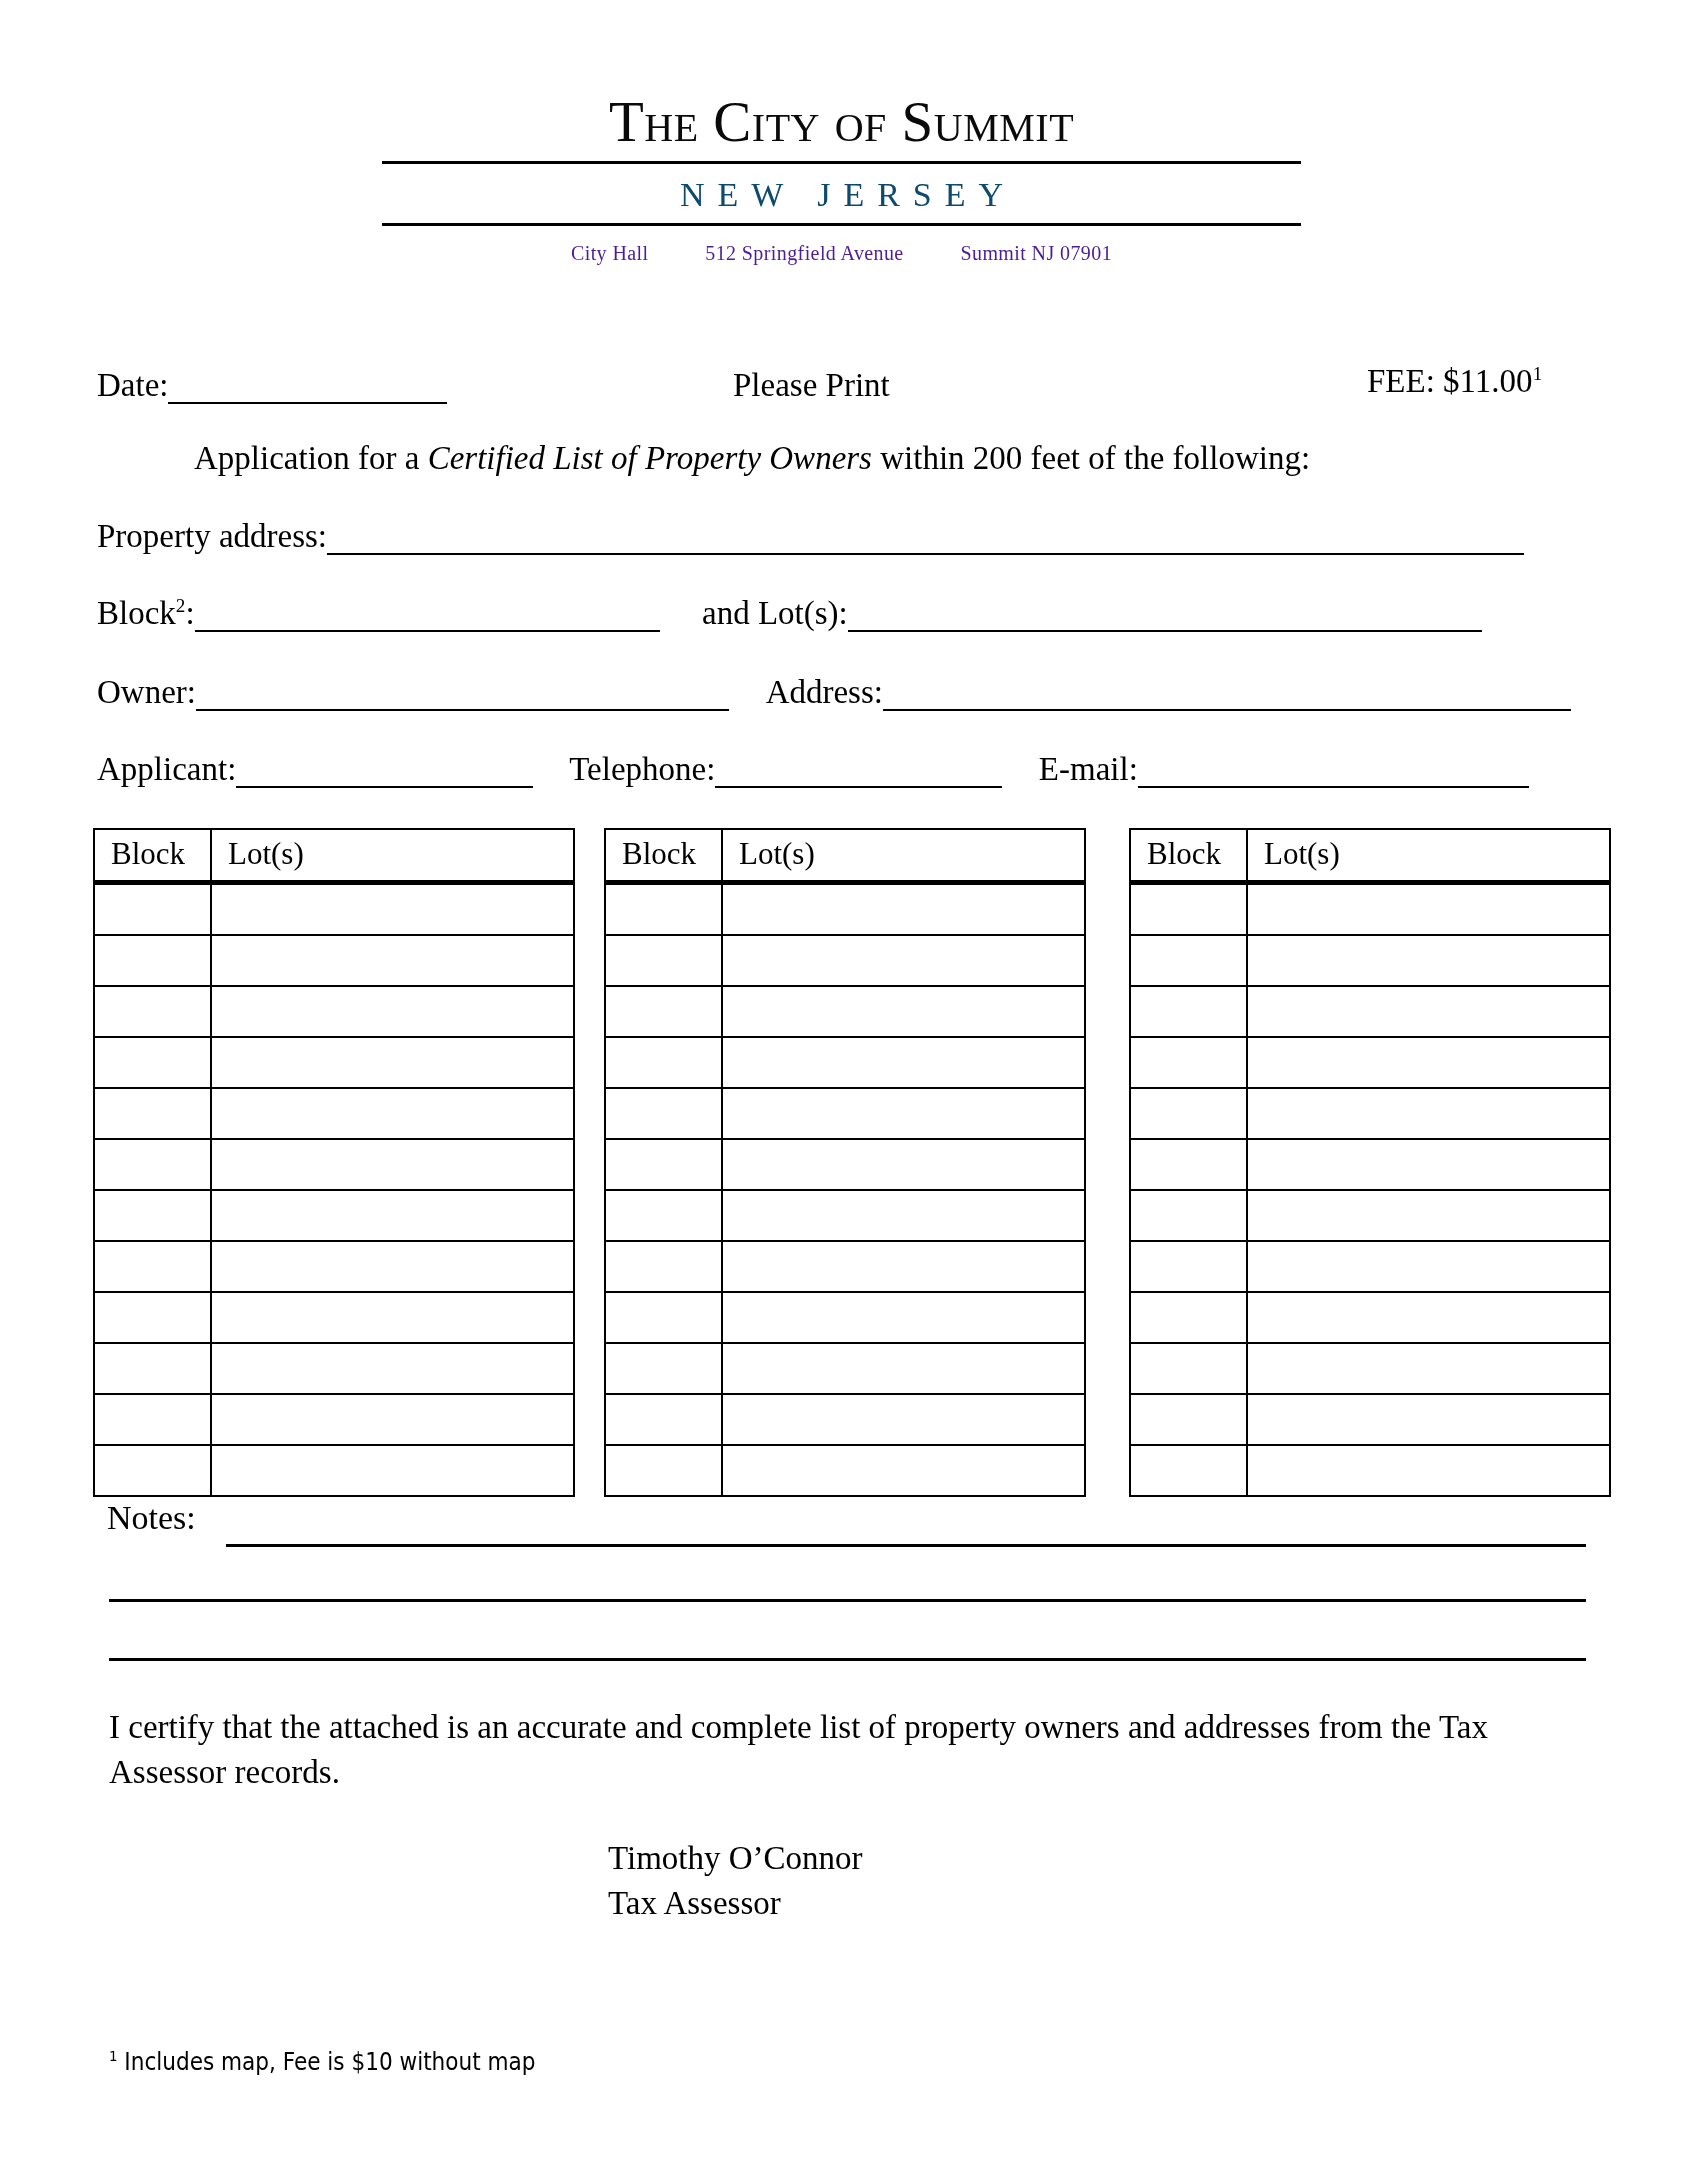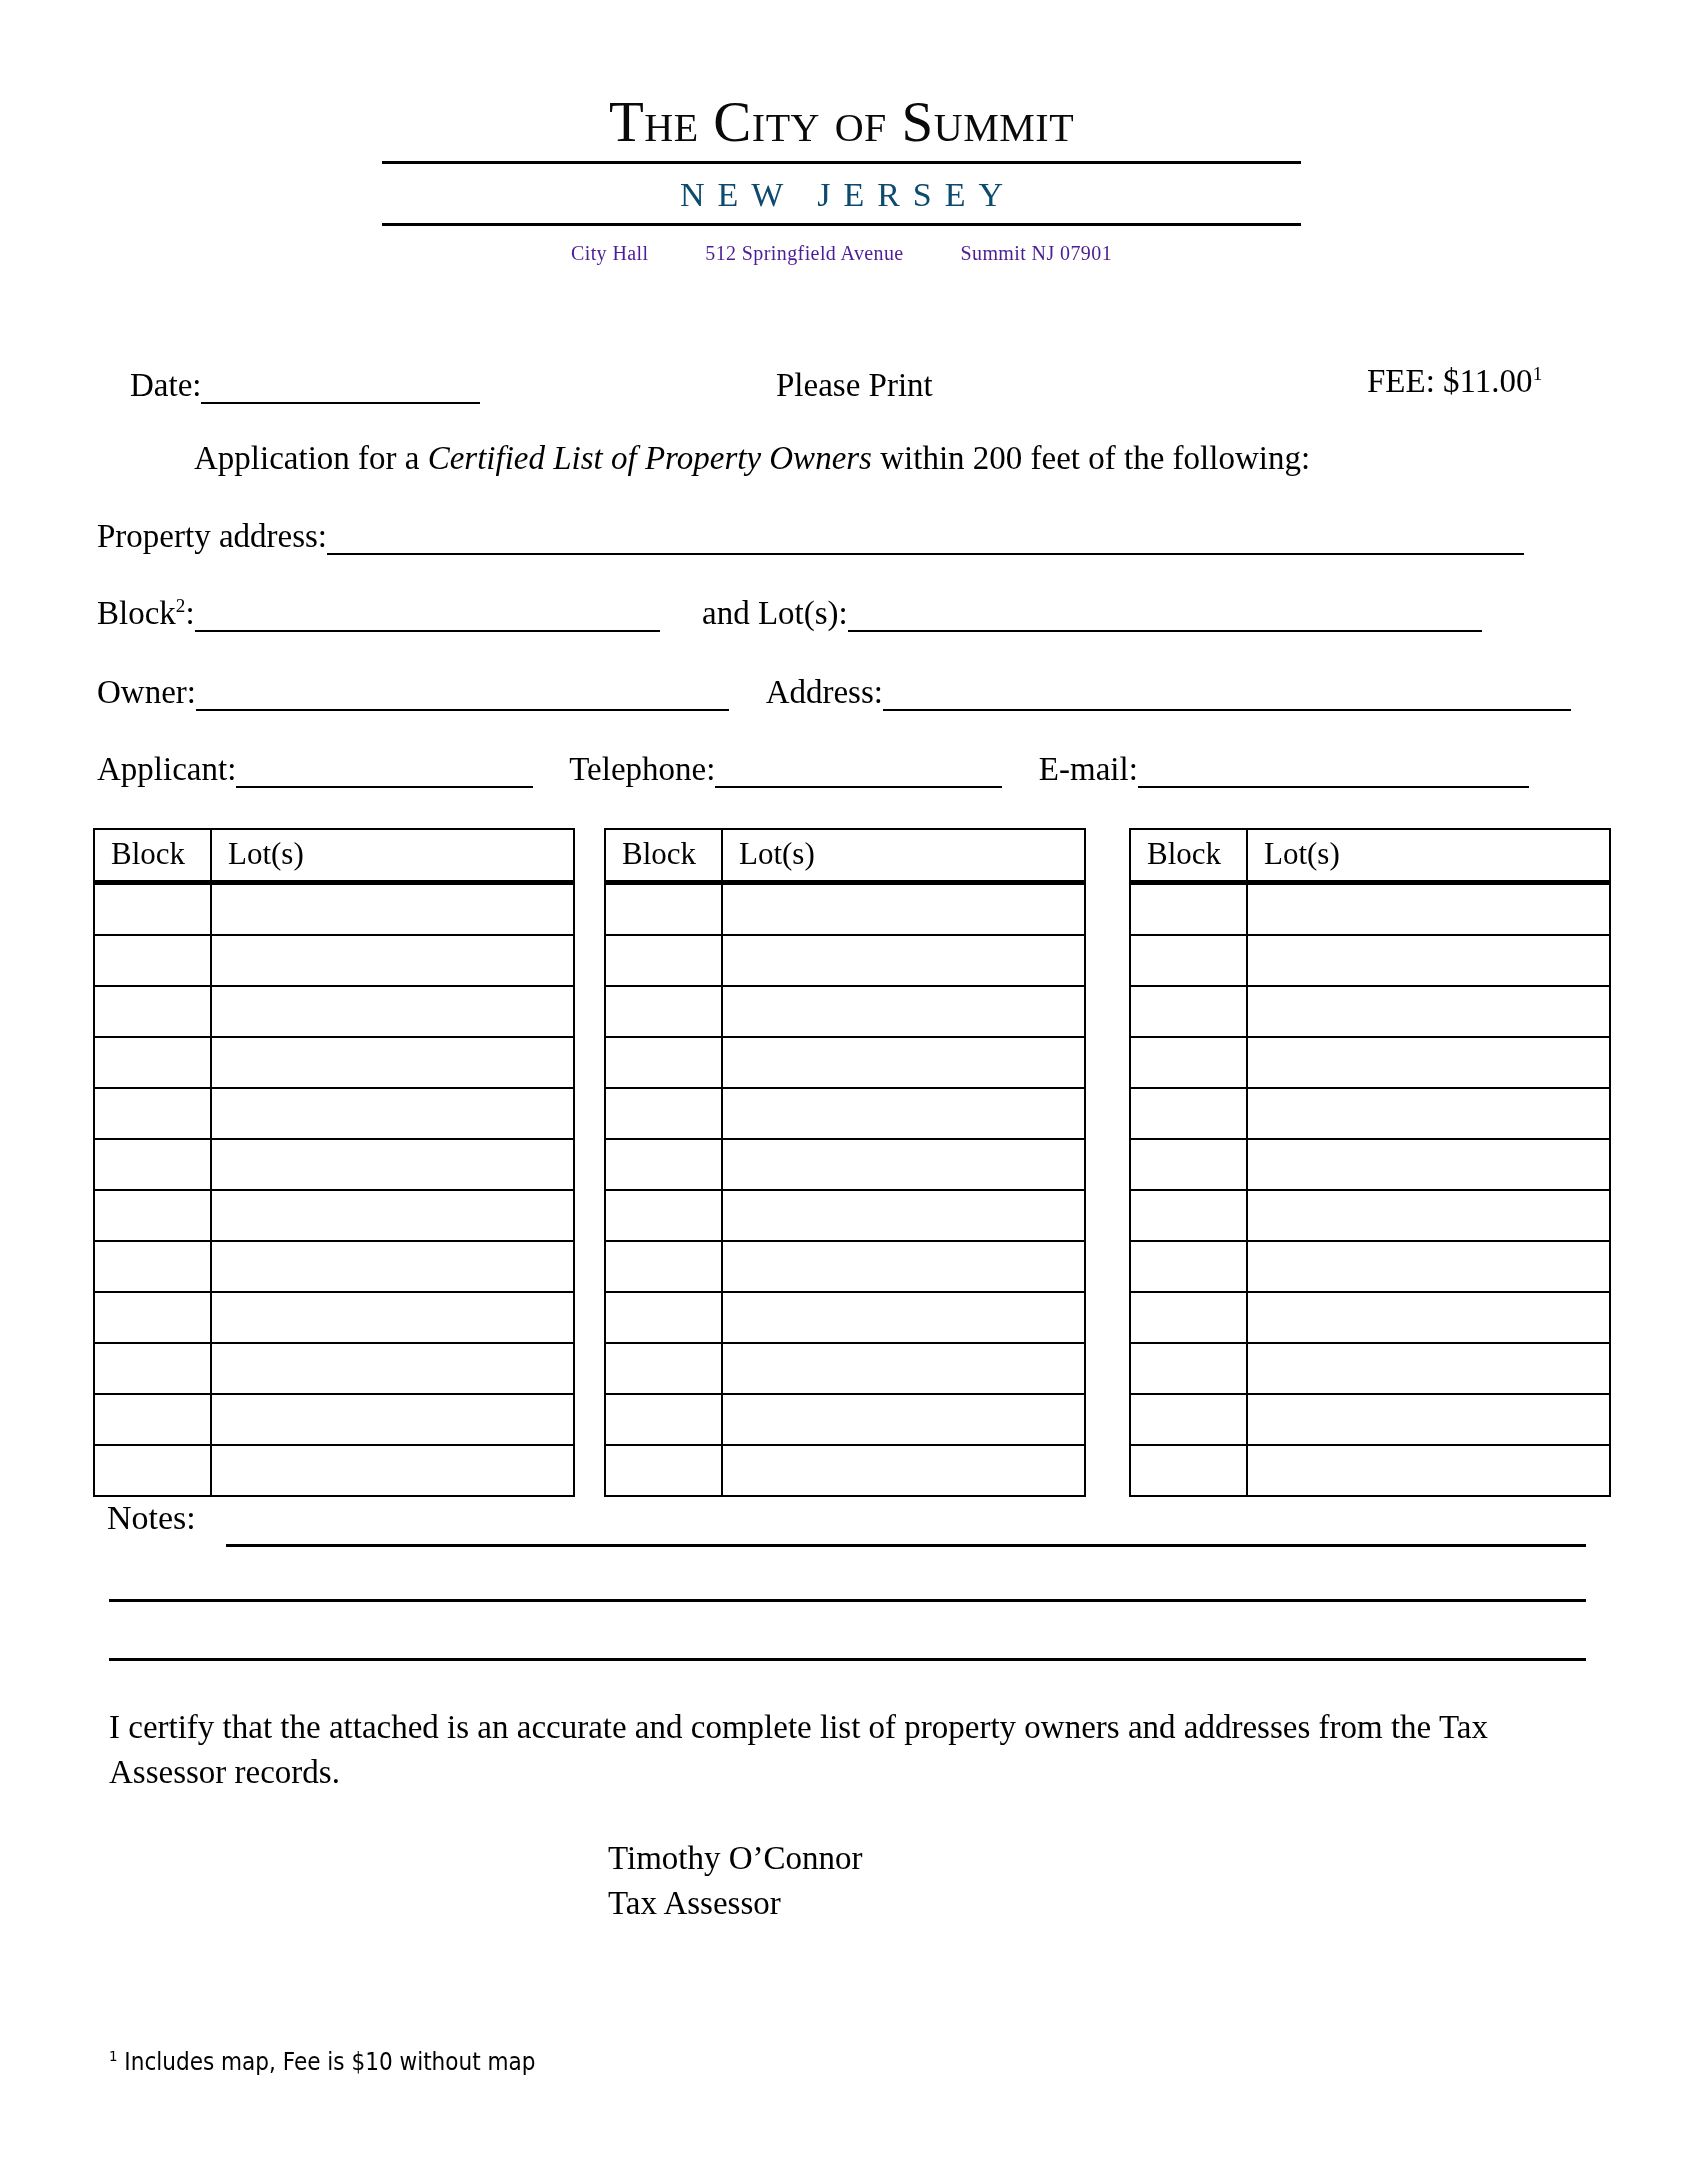--- a/index.html
+++ b/index.html
@@ -84,22 +84,22 @@
   .ital { font-style: italic; }
 
   .fill {
     display: inline-block;
     border-bottom: 2.5px solid #000;
     vertical-align: bottom;
     height: 30px;
   }
 
   
-  #date-row     { left: 97px;  top: 366px; margin-left: 33px; }
-  #please-print { left: 733px; top: 366px; margin-left: 43px; }
+  #date-row     { left: 97px;  top: 366px; }
+  #please-print { left: 733px; top: 366px; }
   #fee-row      { left: 1367px;top: 362px; }
   #app-line     { left: 194px; top: 439px; }
   #prop-row     { left: 97px;  top: 517px; }
   #block-row    { left: 97px;  top: 594px; }
   #owner-row    { left: 97px;  top: 673px; }
   #applicant-row{ left: 97px;  top: 750px; }
 
   
   .tables {
     position: absolute;

